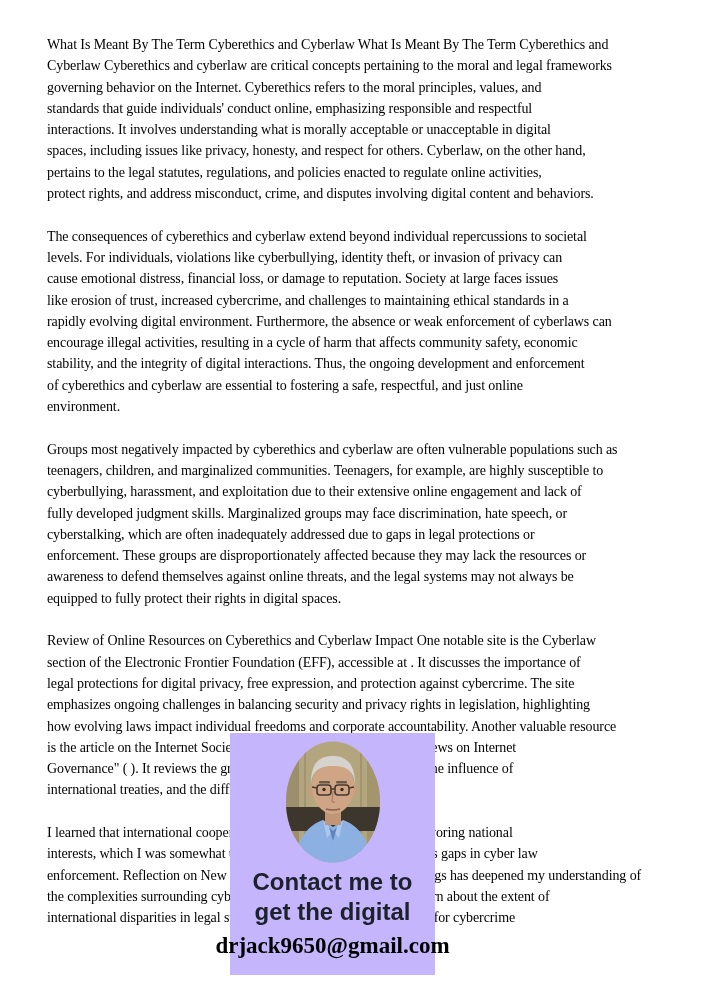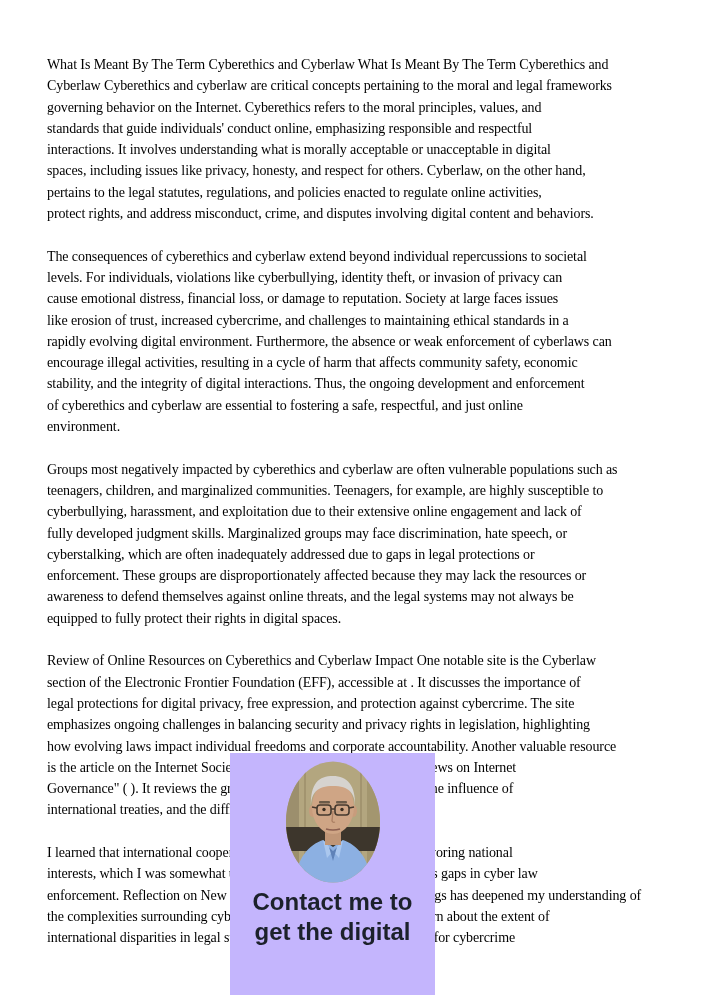--- a/index.html
+++ b/index.html
@@ -1,20 +1,20 @@
 <!DOCTYPE html>
 <html><head>
 <meta charset="utf-8">
 <style>
   html,body{margin:0;padding:0;}
   body{
     width:708px;height:1000px;background:#ffffff;overflow:hidden;position:relative;
     font-family:"Liberation Serif","DejaVu Serif",serif;
   }
-  .page{position:absolute;inset:0;background:#ffffff;margin-top:20px;}
+  .page{position:absolute;inset:0;background:#ffffff;}
   .doc{
     position:absolute;left:47px;top:34px;
     font-size:14px;line-height:21.3px;color:#000;
     letter-spacing:-0.1px;
   }
   .doc p{margin:0 0 21.3px 0;white-space:pre;}
   .overlay{
     position:absolute;left:230px;top:733px;width:205px;height:242px;
     background:#c4b5fd;display:flex;flex-direction:column;align-items:center;
   }
@@ -113,16 +113,17 @@
           <path d="M41,68 Q48,70 55,68" fill="none" stroke="#8c5f50" stroke-width="1.6"></path>
         </g>
       </svg>
     </div>
 
     <div class="headline">
       <div>Contact me to</div>
       <div>get the digital</div>
     </div>
 
+    <div class="email">drjack9650@gmail.com</div>
 
   </div>
 
 </div>
 
 </body></html>

